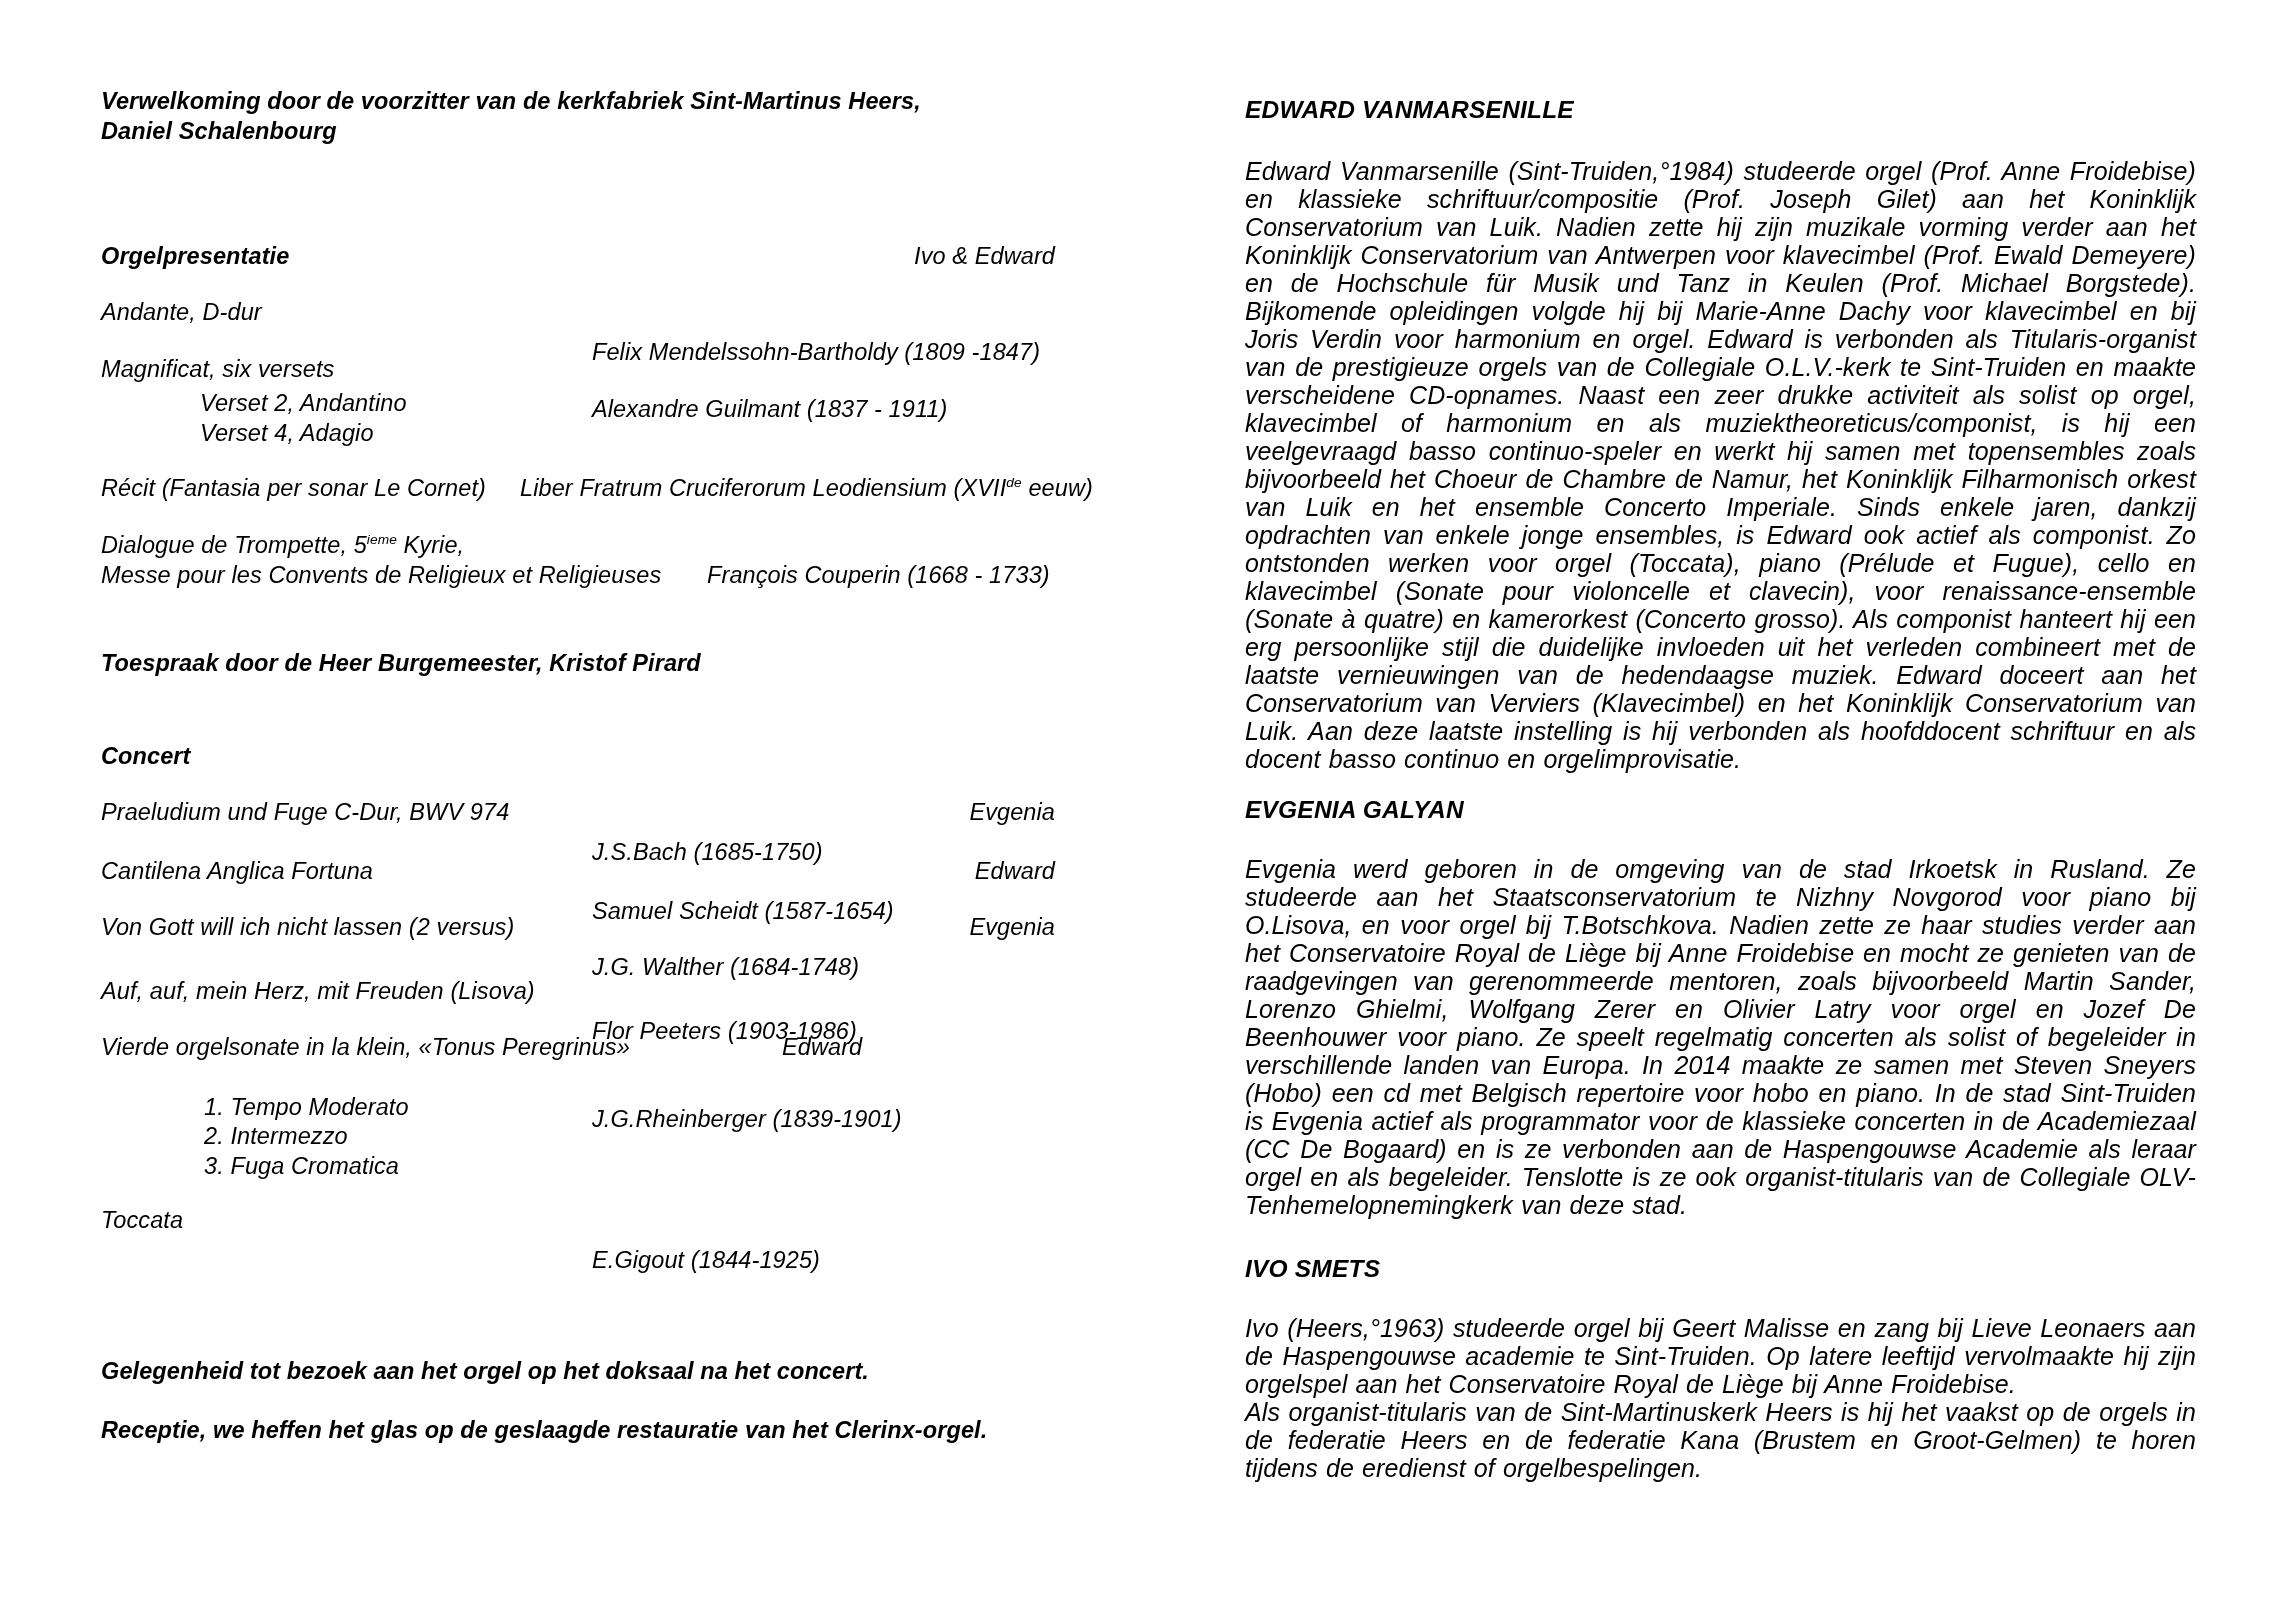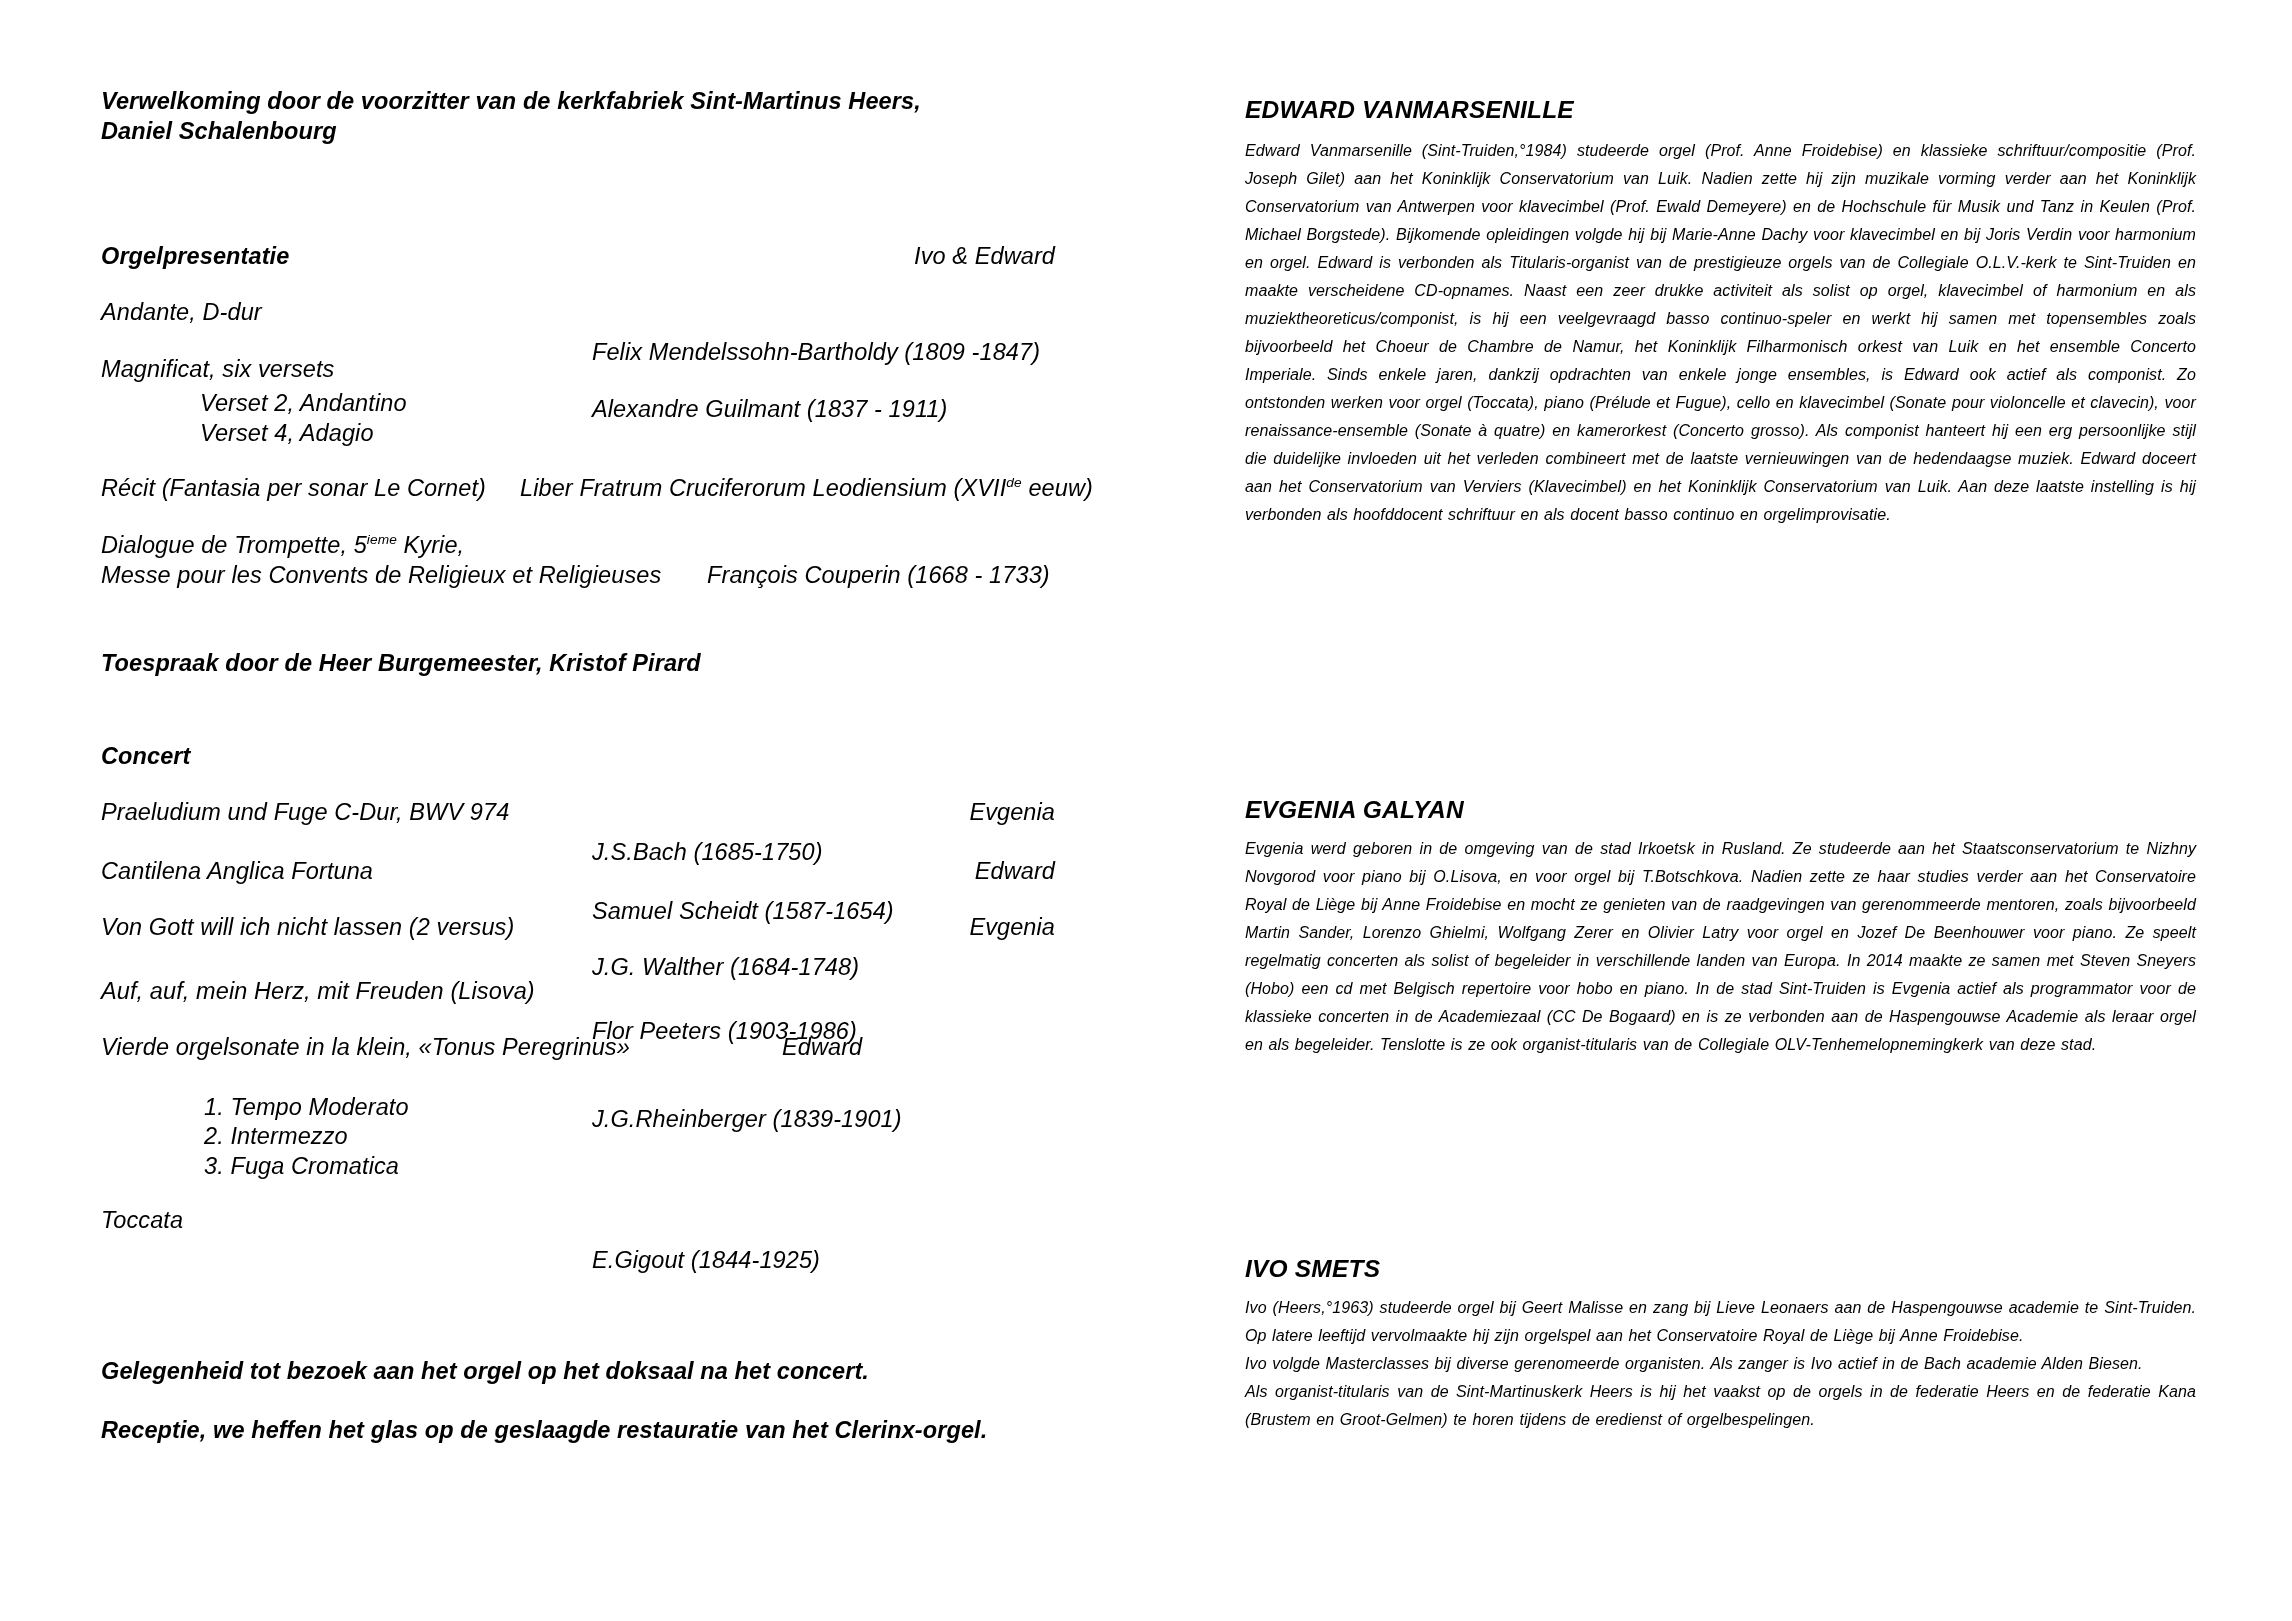--- a/index.html
+++ b/index.html
@@ -47,25 +47,26 @@
     position: absolute;
     margin: 0;
     font-size: 24.5px;
     font-weight: bold;
     letter-spacing: 0.2px;
     white-space: nowrap;
   }
   .bio-para {
     position: absolute;
     width: 951px;
-    font-size: 16px;
+    font-size: 25px;
     line-height: 28px;
     text-align: justify;
     letter-spacing: 0.1px;
     word-spacing: 1px;
+    margin-top: 20px;
   }
   .bio-para div { text-align: justify; }
 </style>
 </head>
 <body>
 
 <div class="page" id="left-page">
 
   <span class="abs b" style="left:0; top:88px">Verwelkoming door de voorzitter van de kerkfabriek Sint-Martinus Heers,</span>
   <span class="abs b" style="left:0; top:118px">Daniel Schalenbourg</span>
@@ -126,18 +127,17 @@
 
   <h2 class="bio-heading" style="top:96px">EDWARD VANMARSENILLE</h2>
   <div class="bio-para" style="top:137px">Edward Vanmarsenille (Sint-Truiden,°1984) studeerde orgel (Prof. Anne Froidebise) en klassieke schriftuur/compositie (Prof. Joseph Gilet) aan het Koninklijk Conservatorium van Luik. Nadien zette hij zijn muzikale vorming verder aan het Koninklijk Conservatorium van Antwerpen voor klavecimbel (Prof. Ewald Demeyere) en de Hochschule für Musik und Tanz in Keulen (Prof. Michael Borgstede). Bijkomende opleidingen volgde hij bij Marie-Anne Dachy voor klavecimbel en bij Joris Verdin voor harmonium en orgel. Edward is verbonden als Titularis-organist van de prestigieuze orgels van de Collegiale O.L.V.-kerk te Sint-Truiden en maakte verscheidene CD-opnames. Naast een zeer drukke activiteit als solist op orgel, klavecimbel of harmonium en als muziektheoreticus/componist, is hij een veelgevraagd basso continuo-speler en werkt hij samen met topensembles zoals bijvoorbeeld het Choeur de Chambre de Namur, het Koninklijk Filharmonisch orkest van Luik en het ensemble Concerto Imperiale. Sinds enkele jaren, dankzij opdrachten van enkele jonge ensembles, is Edward ook actief als componist. Zo ontstonden werken voor orgel (Toccata), piano (Prélude et Fugue), cello en klavecimbel (Sonate pour violoncelle et clavecin), voor renaissance-ensemble (Sonate à quatre) en kamerorkest (Concerto grosso). Als componist hanteert hij een erg persoonlijke stijl die duidelijke invloeden uit het verleden combineert met de laatste vernieuwingen van de hedendaagse muziek. Edward doceert aan het Conservatorium van Verviers (Klavecimbel) en het Koninklijk Conservatorium van Luik. Aan deze laatste instelling is hij verbonden als hoofddocent schriftuur en als docent basso continuo en orgelimprovisatie.</div>
 
   <h2 class="bio-heading" style="top:796px">EVGENIA GALYAN</h2>
   <div class="bio-para" style="top:835px">Evgenia werd geboren in de omgeving van de stad Irkoetsk in Rusland. Ze studeerde aan het Staatsconservatorium te Nizhny Novgorod voor piano bij O.Lisova, en voor orgel bij T.Botschkova. Nadien zette ze haar studies verder aan het Conservatoire Royal de Liège bij Anne Froidebise en mocht ze genieten van de raadgevingen van gerenommeerde mentoren, zoals bijvoorbeeld Martin Sander, Lorenzo Ghielmi, Wolfgang Zerer en Olivier Latry voor orgel en Jozef De Beenhouwer voor piano. Ze speelt regelmatig concerten als solist of begeleider in verschillende landen van Europa. In 2014 maakte ze samen met Steven Sneyers (Hobo) een cd met Belgisch repertoire voor hobo en piano. In de stad Sint-Truiden is Evgenia actief als programmator voor de klassieke concerten in de Academiezaal (CC De Bogaard) en is ze verbonden aan de Haspengouwse Academie als leraar orgel en als begeleider. Tenslotte is ze ook organist-titularis van de Collegiale OLV-Tenhemelopnemingkerk van deze stad.</div>
 
   <h2 class="bio-heading" style="top:1255px">IVO SMETS</h2>
   <div class="bio-para" style="top:1294px">
     <div>Ivo (Heers,°1963) studeerde orgel bij Geert Malisse en zang bij Lieve Leonaers aan de Haspengouwse academie te Sint-Truiden. Op latere leeftijd vervolmaakte hij zijn orgelspel aan het Conservatoire Royal de Liège bij Anne Froidebise.</div>
-    <div>Ivo volgde Masterclasses bij diverse gerenomeerde organisten. Als zanger is Ivo actief in de Bach academie Alden Biesen.</div>
     <div>Als organist-titularis van de Sint-Martinuskerk Heers is hij het vaakst op de orgels in de federatie Heers en de federatie Kana (Brustem en Groot-Gelmen) te horen tijdens de eredienst of orgelbespelingen.</div>
   </div>
 
 </div>
 
 
 </body></html>

